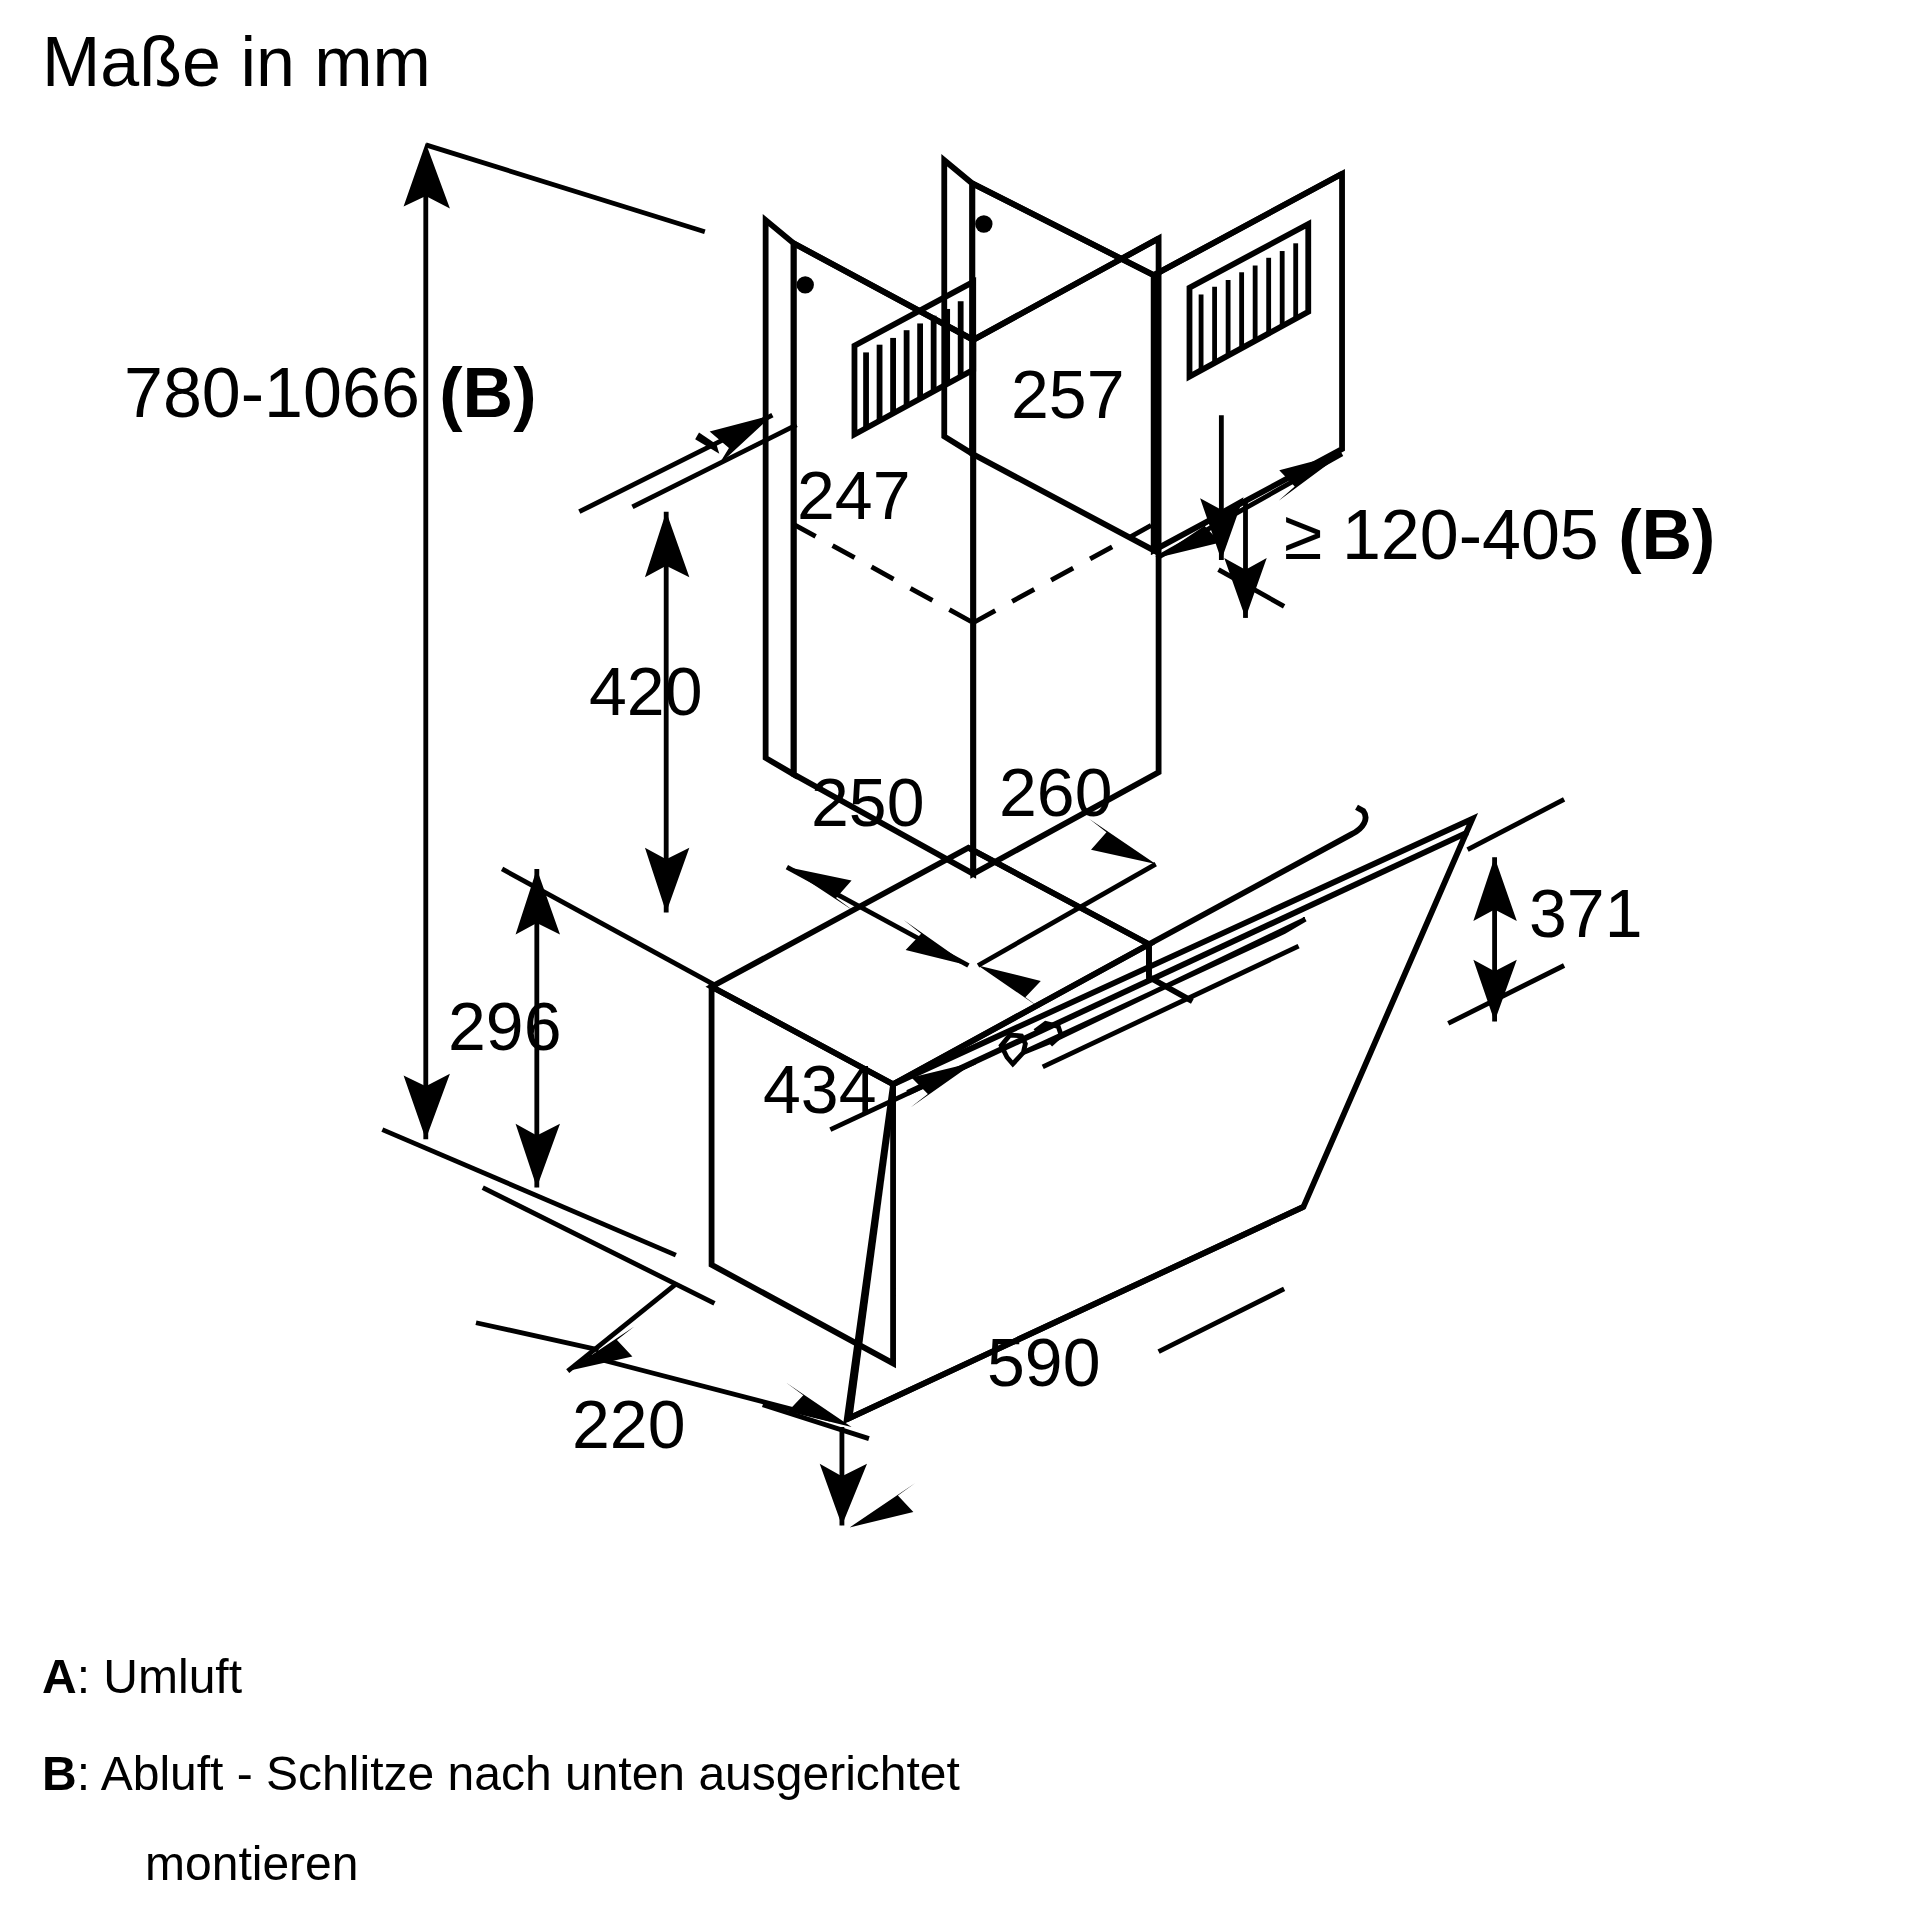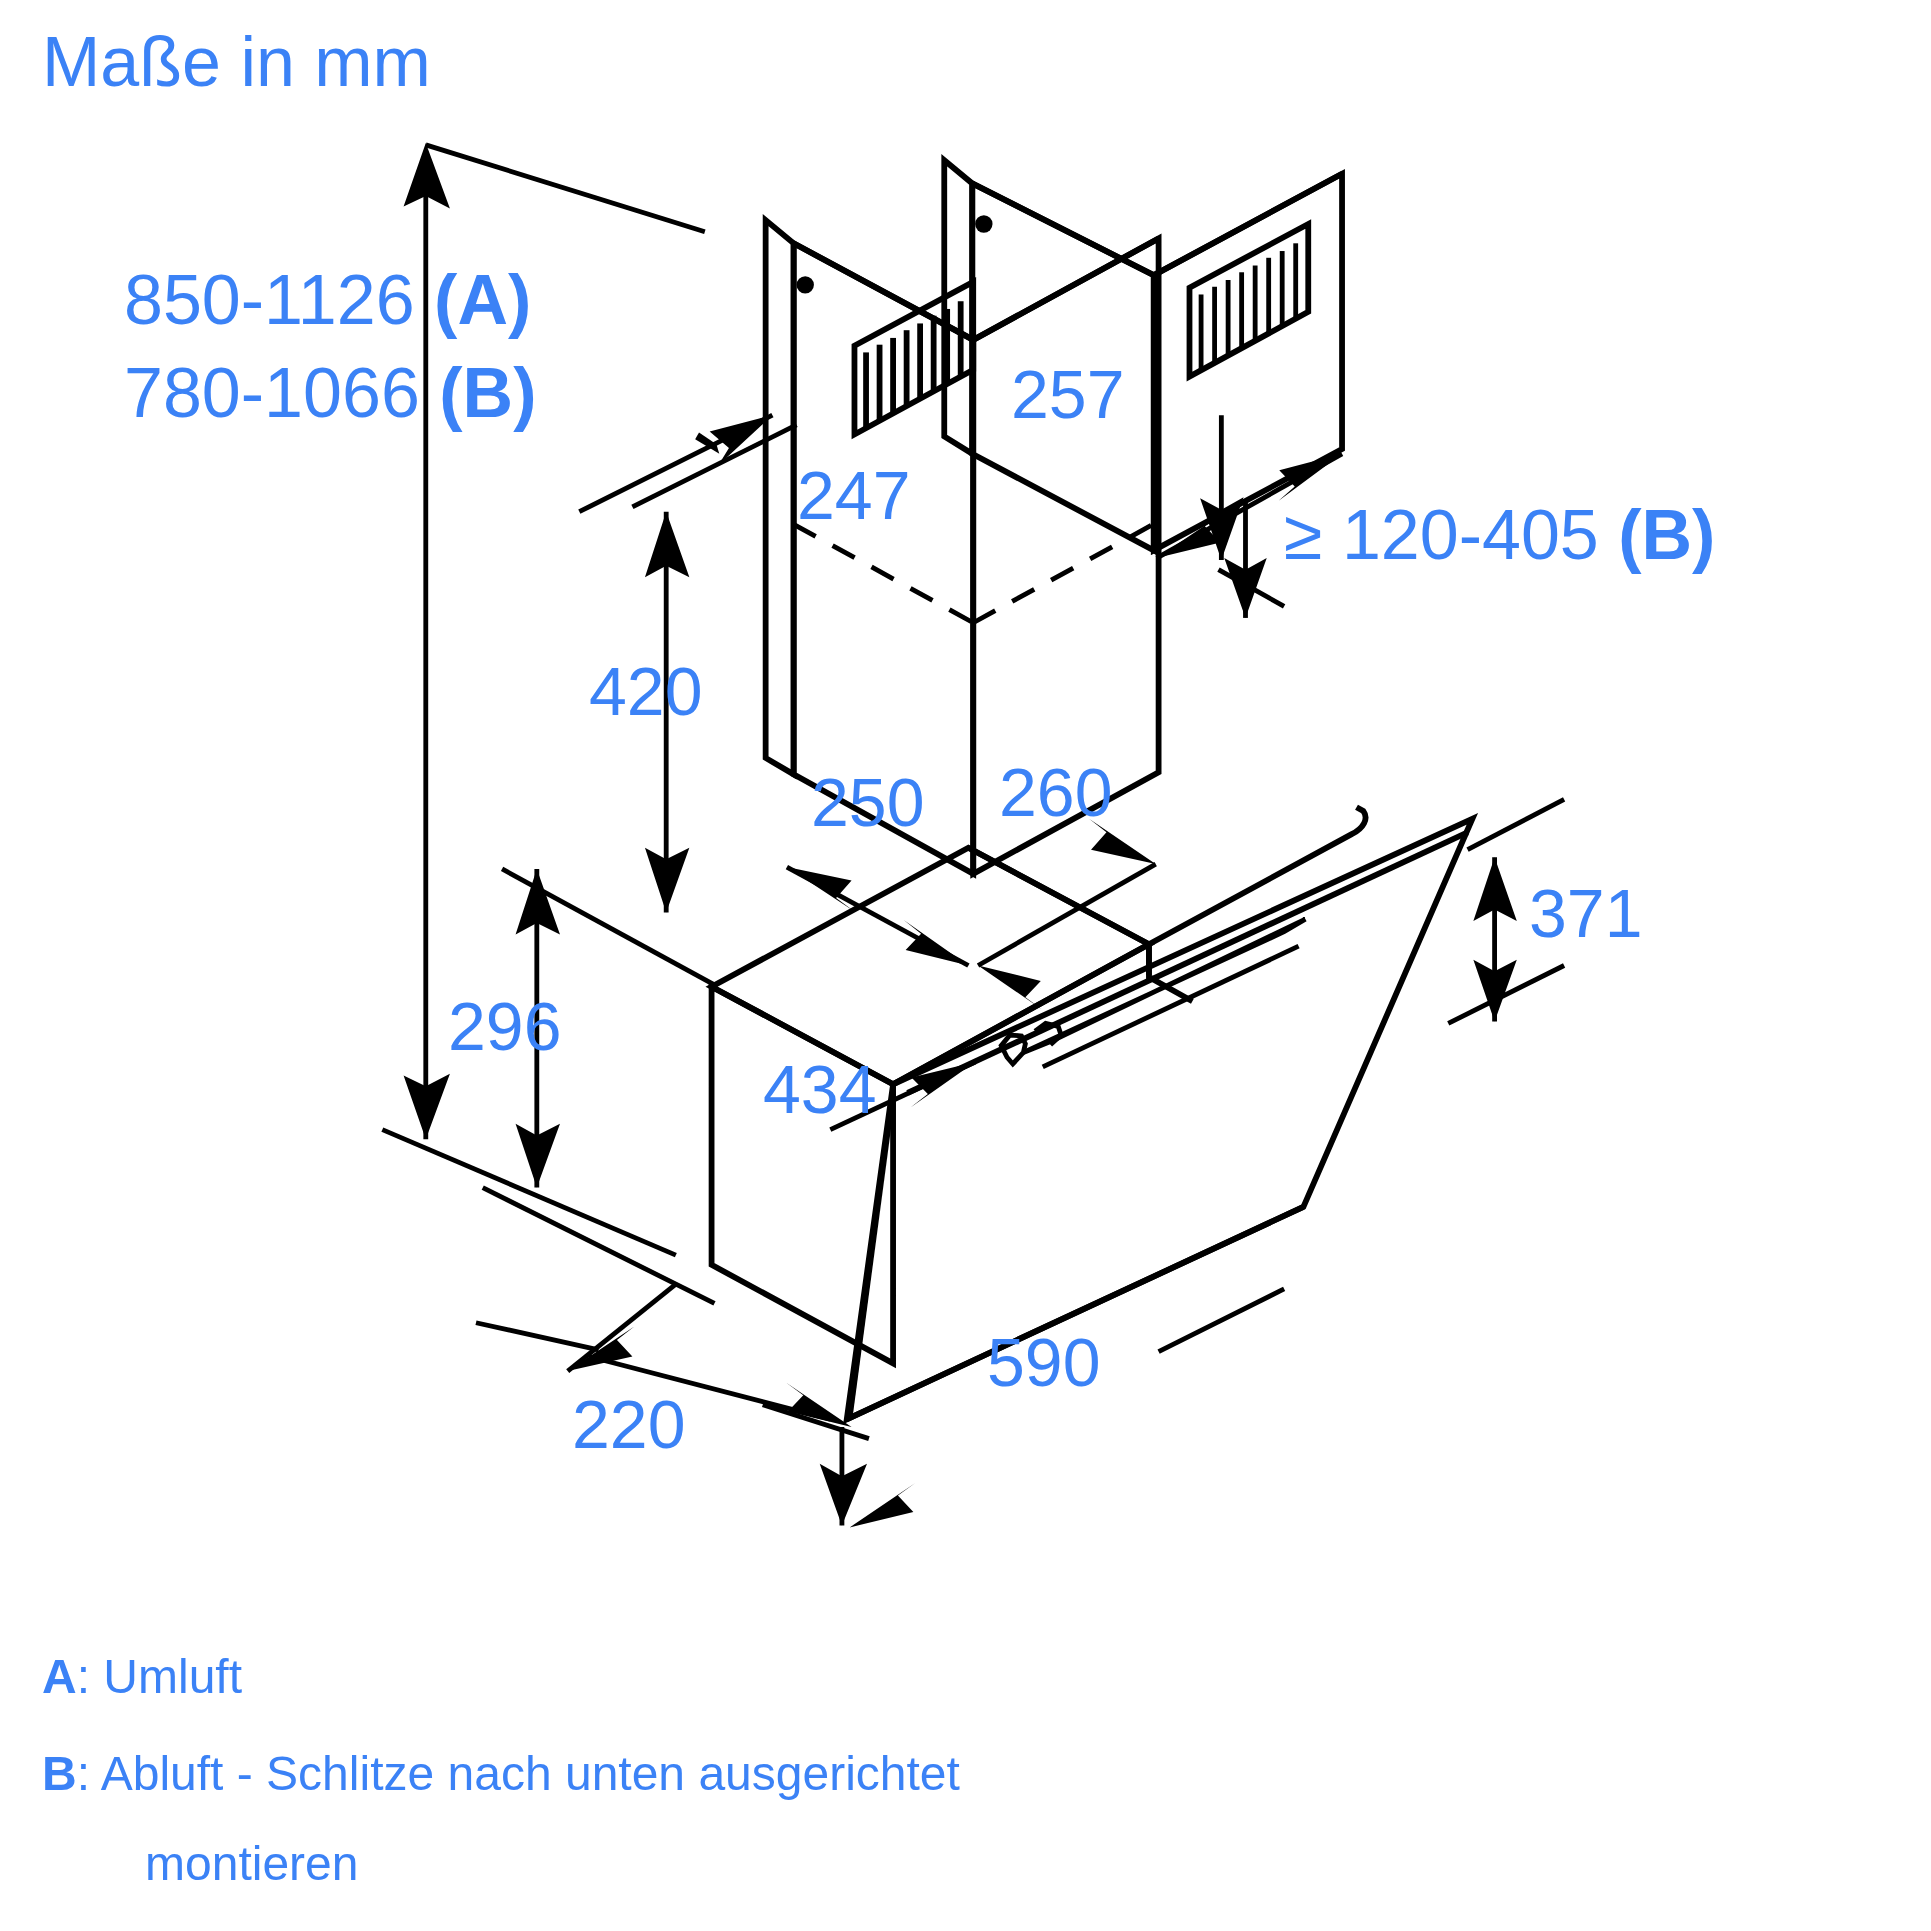--- a/index.html
+++ b/index.html
@@ -8,21 +8,21 @@
     width:1931px;height:1931px;
     background:#ffffff;
     font-family:"Liberation Sans", sans-serif;
     color:#000000;
     overflow:hidden;
   }
   #drawing{position:absolute;left:0;top:0;width:1931px;height:1931px;}
   .lbl{
     position:absolute;
     white-space:nowrap;
-    color:#3b82f6;
+    color:#000000;
     font-family:"Liberation Sans", sans-serif;
     line-height:1;
   }
   .title{font-size:70px;letter-spacing:0px;}
   .dim{font-size:68px;}
   .range{font-size:70px;}
   .range b{font-weight:bold;}
   .legend{font-size:48px;}
   .legend b{font-weight:bold;}
   .ge{font-size:70px;}
@@ -218,24 +218,20 @@
 
       <g stroke="#000000" stroke-width="5" fill="none">
         <line x1="610" y1="1405" x2="860" y2="1470"></line>
         <line x1="493" y1="1370" x2="620" y2="1398"></line>
         <line x1="790" y1="1455" x2="900" y2="1490"></line>
       </g>
 
     </g>
   </svg>
 
-  <div class="lbl range" style="left:124px;top:265px;">
-    <span>850-1126</span>
-    <b>(A)</b>
-  </div>
   <div class="lbl range" style="left:124px;top:358px;">
     <span>780-1066</span>
     <b>(B)</b>
   </div>
 
   <div class="lbl range" style="left:1284px;top:500px;">
     <span class="ge">≥</span>
     <span>120-405</span>
     <b>(B)</b>
   </div>

